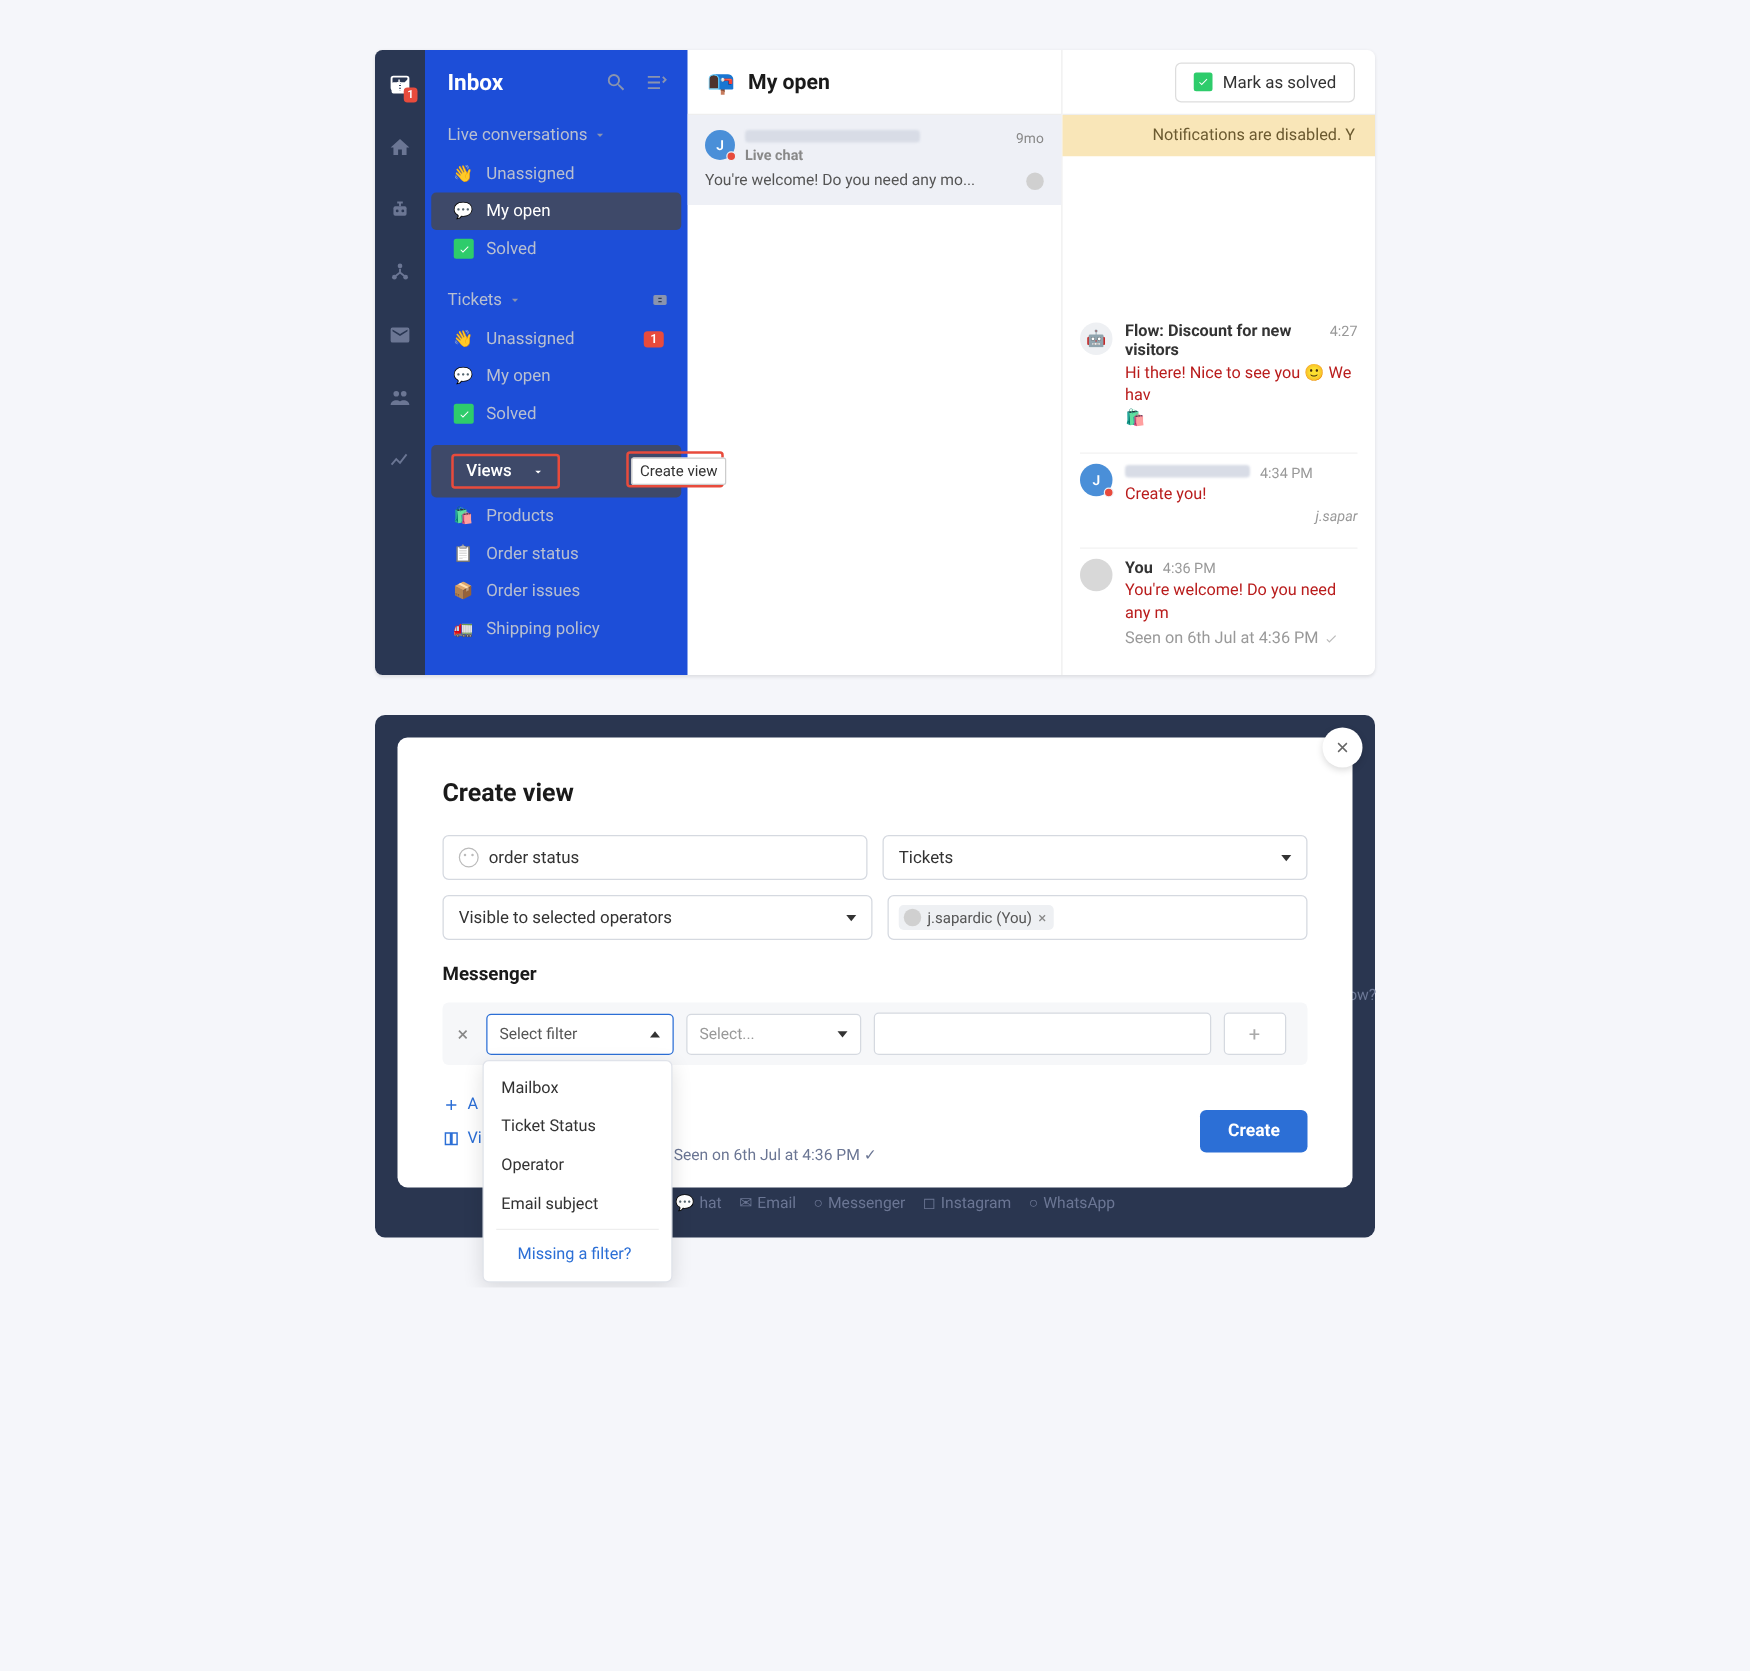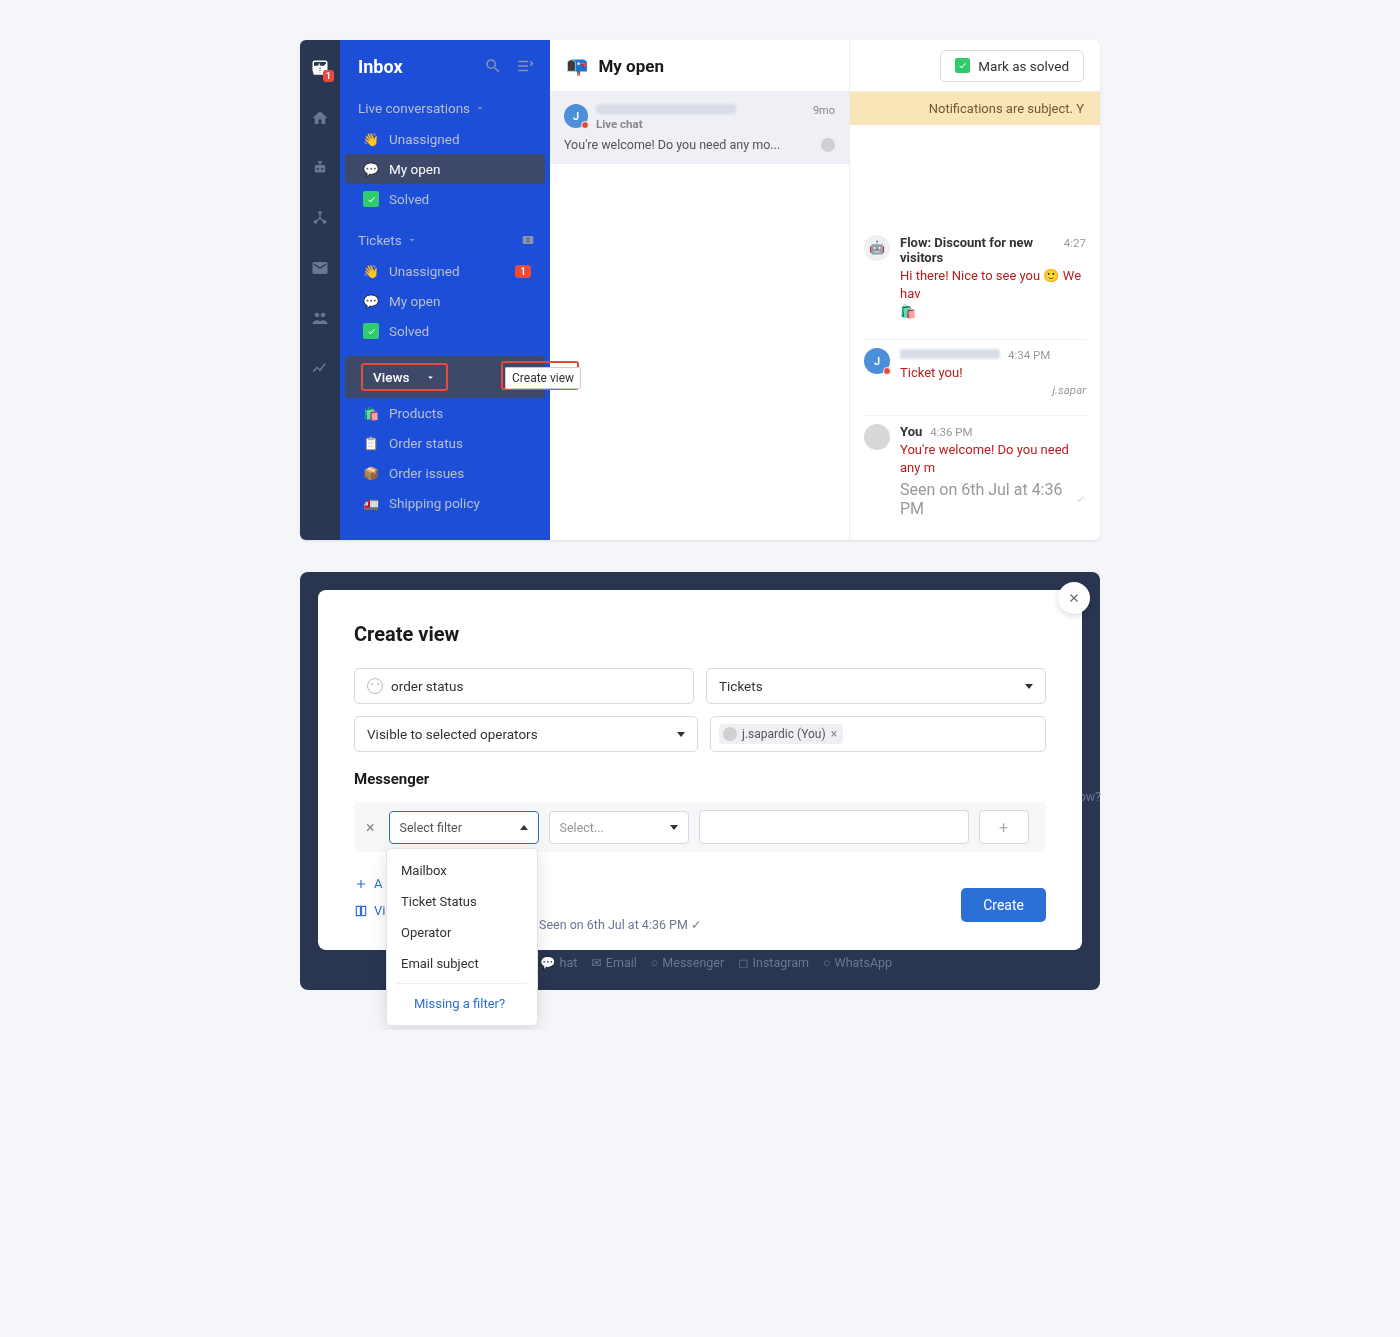--- a/index.html
+++ b/index.html
@@ -74,21 +74,21 @@
 .msg-block:first-child { border-top: none; }
 .msg-avatar { width: 26px; height: 26px; border-radius: 50%; background: #eef0f3; display: flex; align-items: center; justify-content: center; font-size: 13px; flex-shrink: 0; position: relative; }
 .msg-avatar.blue { background: #4a8fd8; color: #fff; font-weight: 600; font-size: 11px; }
 .msg-avatar.gray { background: #d8d8d8; }
 .msg-content { flex: 1; font-size: 13px; color: #333; }
 .msg-name-row { display: flex; align-items: baseline; gap: 8px; margin-bottom: 2px; }
 .msg-name { font-weight: 700; font-size: 13px; }
 .msg-time { font-size: 11.5px; color: #999; }
 .msg-text { font-size: 13px; color: #b91c1c; line-height: 1.4; }
 .msg-name-blur { width: 100px; height: 10px; background: #d8dce6; border-radius: 3px; filter: blur(1px); display: inline-block; }
-.seen-text { text-align: left; font-size: 16px; color: #999; margin-top: 3px; display: flex; align-items: center; gap: 4px; justify-content: flex-start; }
+.seen-text { text-align: left; font-size: 13px; color: #999; margin-top: 3px; display: flex; align-items: center; gap: 4px; justify-content: flex-start; }
 .right-signature { text-align: right; font-size: 11.5px; color: #999; font-style: italic; }
 
 
 .panel2 { margin-top: 32px; background: #2a3650; border-radius: 8px; padding: 18px 18px 40px 18px; position: relative; }
 .modal-card { background: #fff; border-radius: 8px; padding: 32px 36px 28px; position: relative; }
 .modal-close { position: absolute; top: -8px; right: -8px; width: 32px; height: 32px; background: #fff; border-radius: 50%; box-shadow: 0 2px 6px rgba(0,0,0,0.15); display: flex; align-items: center; justify-content: center; cursor: pointer; }
 .modal-close svg { width: 14px; height: 14px; stroke: #666; stroke-width: 2; fill: none; }
 .modal-title { font-size: 20px; font-weight: 700; color: #1a1a1a; margin-bottom: 22px; }
 
 .form-row { display: flex; gap: 12px; margin-bottom: 12px; }
@@ -119,21 +119,21 @@
 .dropdown-menu { position: absolute; top: 46px; left: 32px; width: 152px; background: #fff; border: 1px solid #e0e3ea; border-radius: 5px; box-shadow: 0 4px 16px rgba(0,0,0,0.12); z-index: 50; padding: 6px 0; }
 .dd-item { padding: 8px 14px; font-size: 13px; color: #333; cursor: pointer; }
 .dd-divider { height: 1px; background: #eee; margin: 4px 10px; }
 .dd-item.link { color: #2c6fd6; padding-left: 27px; }
 
 .action-links { margin-top: 24px; display: flex; flex-direction: column; gap: 12px; }
 .action-link { color: #2c6fd6; font-size: 13px; display: flex; align-items: center; gap: 6px; cursor: pointer; }
 .action-link svg { width: 14px; height: 14px; fill: #2c6fd6; }
 
 .create-btn-row { display: flex; justify-content: flex-end; margin-top: -30px; }
-.create-btn { background: #2c6fd6; color: #fff; border: none; padding: 9px 22px; border-radius: 5px; font-size: 14px; font-weight: 400; cursor: pointer; }
+.create-btn { background: #2c6fd6; color: #fff; border: none; padding: 9px 22px; border-radius: 5px; font-size: 14px; font-weight: 700; cursor: pointer; }
 
 .panel2-bg-text { position: absolute; color: #6b7694; font-size: 12.5px; }
 .bg-seen { bottom: 58px; left: 239px; }
 .bg-channels { bottom: 20px; left: 240px; display: flex; gap: 14px; align-items: center; }
 .bg-channels span { display: flex; align-items: center; gap: 4px; }
 .bg-right { bottom: 186px; right: -1px; }
 </style>
 </head>
 <body>
 
@@ -316,21 +316,21 @@
       <div class="right-header">
         <button class="solved-btn">
           <span class="check">
                 <svg viewBox="0 0 24 24">
                   <path d="M9 16.17L4.83 12l-1.42 1.41L9 19 21 7l-1.41-1.41z"></path>
                 </svg>
               </span>
           <span>Mark as solved</span>
         </button>
       </div>
-      <div class="notif-banner">Notifications are subject. Y</div>
+      <div class="notif-banner">Notifications are disabled. Y</div>
       <div class="chat-body">
         <div class="msg-block">
           <div class="msg-avatar">🤖</div>
           <div class="msg-content">
             <div class="msg-name-row">
                   <span class="msg-name">Flow: Discount for new visitors</span>
                   <span class="msg-time">4:27</span>
                 </div>
             <div class="msg-text"><span>Hi there! Nice to see you 🙂 We hav</span><br><span>🛍️</span></div>
           </div>
@@ -338,21 +338,21 @@
         <div class="msg-block">
           <div class="msg-avatar blue">
                 <span>J</span>
                 <span class="avatar-dot"></span>
               </div>
           <div class="msg-content">
             <div class="msg-name-row">
                   <span class="msg-name-blur"></span>
                   <span class="msg-time">4:34 PM</span>
                 </div>
-            <div class="msg-text">Ticket you!</div>
+            <div class="msg-text">Create you!</div>
             <div class="right-signature">j.sapar</div>
           </div>
         </div>
         <div class="msg-block">
           <div class="msg-avatar gray"></div>
           <div class="msg-content">
             <div class="msg-name-row">
                   <span class="msg-name">You</span>
                   <span class="msg-time">4:36 PM</span>
                 </div>

